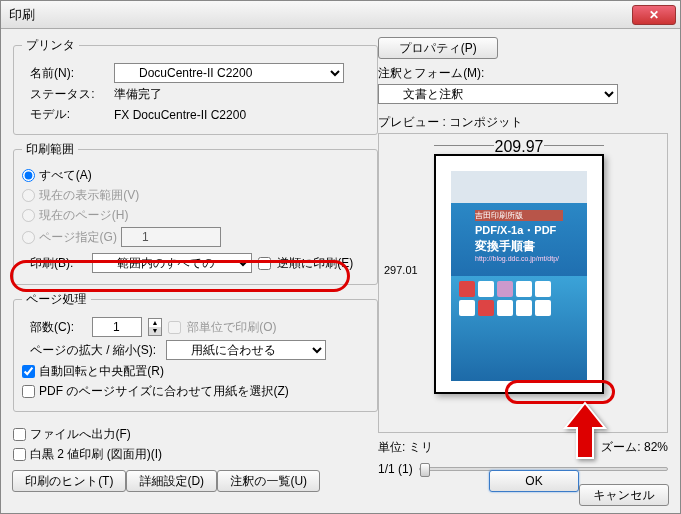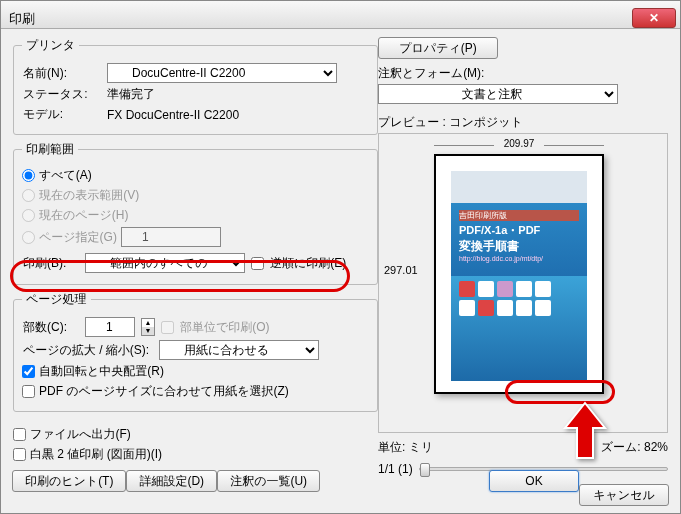--- a/index.html
+++ b/index.html
@@ -1,31 +1,31 @@
 <!DOCTYPE html>
 <html><head>
 <meta charset="utf-8">
 <style>
 * { box-sizing: border-box; margin: 0; padding: 0; font-family: "MS UI Gothic", "Meiryo", sans-serif; font-size: 12px; }
 body { background: #e8e8e8; width: 681px; height: 514px; position: relative; }
 
 .dialog { width: 681px; height: 514px; background: #f0f0f0; border: 1px solid #888; box-shadow: 0 0 8px rgba(0,0,0,0.3); }
 
-.titlebar { height: 28px; background: linear-gradient(to bottom, #f8f8f8, #e0e0e0); border-bottom: 1px solid #aaa; display: flex; align-items: flex-end; padding: 0 4px 0 8px; }
+.titlebar { height: 28px; background: linear-gradient(to bottom, #f8f8f8, #e0e0e0); border-bottom: 1px solid #aaa; display: flex; align-items: center; padding: 0 4px 0 8px; }
 .titlebar-text { flex: 1; font-size: 13px; }
 .close-btn { width: 44px; height: 20px; background: linear-gradient(to bottom, #e67, #c33); border: 1px solid #933; border-radius: 3px; color: #fff; display: flex; align-items: center; justify-content: center; font-weight: bold; cursor: pointer; }
 
 .body { padding: 8px 12px; display: flex; height: 440px; }
 .left { flex: 1; }
 .right { width: 290px; }
 
 fieldset { border: 1px solid #bbb; border-radius: 3px; padding: 6px 8px 8px 8px; margin-bottom: 6px; position: relative; }
 legend { padding: 0 4px; font-size: 12px; }
 
-.row { display: flex; align-items: center; margin: 3px 1px; gap: 6px; }
+.row { display: flex; align-items: center; margin: 3px 8px; gap: 6px; }
 .lbl { width: 78px; }
 select, input[type=text] { border: 1px solid #888; background: #fff; height: 20px; padding: 0 20px; font-size: 12px; }
 select { width: 230px; }
 input[type=text] { width: 60px; }
 
 .btn { height: 22px; padding: 0 12px; background: linear-gradient(to bottom, #fdfdfd, #e3e3e3); border: 1px solid #888; border-radius: 3px; cursor: pointer; font-size: 12px; }
 .btn.primary { border: 1px solid #3a7bc8; box-shadow: 0 0 2px #5b9de8; }
 
 .radio-row, .check-row { display: flex; align-items: center; gap: 4px; margin: 3px 0; }
 .disabled { color: #999; }
@@ -33,30 +33,30 @@
 .highlight-oval { position: absolute; border: 3px solid #d00; border-radius: 50% / 50%; pointer-events: none; }
 .hl1 { left: 10px; top: 260px; width: 340px; height: 32px; border-radius: 18px; }
 .hl2 { left: 505px; top: 380px; width: 110px; height: 24px; border-radius: 14px; }
 
 .arrow { position: absolute; left: 555px; top: 398px; pointer-events: none; }
 .arrow svg { filter: drop-shadow(2px 2px 2px rgba(0,0,0,0.4)); }
 
 .preview-area { border: 1px solid #bbb; padding: 6px; height: 300px; position: relative; background: #f0f0f0; }
 .preview-page { position: absolute; left: 55px; top: 20px; width: 170px; height: 240px; border: 2px solid #000; box-shadow: 3px 3px 6px rgba(0,0,0,0.3); background: #fff; }
 .preview-content { margin: 15px; height: 210px; background: linear-gradient(to bottom, #dde6ee 0%, #dde6ee 15%, #2b88c6 15%, #1f6fb0 50%, #3ba3d8 50%, #1d6aa8 100%); position: relative; }
-.preview-title-band { position: absolute; top: 35px; left: 0; right: 0; padding: 4px 8px; color: #fff; font-size: 10px; }
+.preview-title-band { position: absolute; top: 35px; left: 0; right: 0; padding: 4px 24px; color: #fff; font-size: 10px; }
 .pt1 { background: rgba(200,80,60,0.9); font-size: 8px; }
 .pt2 { margin-top: 2px; font-size: 11px; font-weight: bold; }
 .pt3 { font-size: 12px; font-weight: bold; }
 .pt-url { font-size: 7px; color: #fce; }
 .preview-icons { position: absolute; top: 110px; left: 8px; display: grid; grid-template-columns: repeat(5, 16px); gap: 3px; }
 .preview-icons span { width: 16px; height: 16px; background: #fff; border-radius: 2px; display: inline-block; }
 .preview-icons span:nth-child(1){background:#d44;} .preview-icons span:nth-child(3){background:#c9c;} .preview-icons span:nth-child(7){background:#d44;}
 
-.dim-w { position: absolute; top: 4px; left: 55px; width: 170px; text-align: center; font-size: 10px; }
+.dim-w { position: absolute; top: 4px; left: 55px; width: 170px; text-align: center; font-size: 16px; }
 .dim-w::before, .dim-w::after { content:''; position: absolute; top: 7px; width: 60px; border-top: 1px solid #888; }
 .dim-w::before { left: 0; } .dim-w::after { right: 0; }
 .dim-h { position: absolute; top: 130px; left: 5px; font-size: 11px; transform-origin: left; }
 
 .preview-footer { margin-top: 6px; display: flex; justify-content: space-between; font-size: 11px; }
 
 .slider-row { display: flex; align-items: center; gap: 6px; margin-top: 6px; font-size: 11px; }
 .slider-track { flex: 1; height: 4px; background: #ddd; border: 1px solid #aaa; border-radius: 2px; position: relative; }
 .slider-thumb { position: absolute; left: 0; top: -5px; width: 10px; height: 14px; background: linear-gradient(to bottom, #fff, #ccc); border: 1px solid #888; border-radius: 2px; }
 
@@ -159,21 +159,21 @@
       <div class="check-row">
         <input type="checkbox" class="checkbox" style="">
         <span>白黒 2 値印刷 (図面用)(I)</span>
       </div>
 
     </div>
 
     <div class="right">
       <button class="btn" style="width:120px;margin-bottom:6px;">プロパティ(P)</button>
       <div>注釈とフォーム(M):</div>
-      <select style="width:240px;margin-bottom:10px;margin-top:2px;text-align:center;">
+      <select style="width:240px;margin-bottom:10px;margin-top:2px;">
         <option>文書と注釈</option>
       </select>
 
       <div style="margin-bottom:2px;">プレビュー : コンポジット</div>
       <div class="preview-area">
         <div class="dim-w">209.97</div>
         <div class="dim-h">297.01</div>
         <div class="preview-page">
           <div class="preview-content">
             <div class="preview-title-band">

